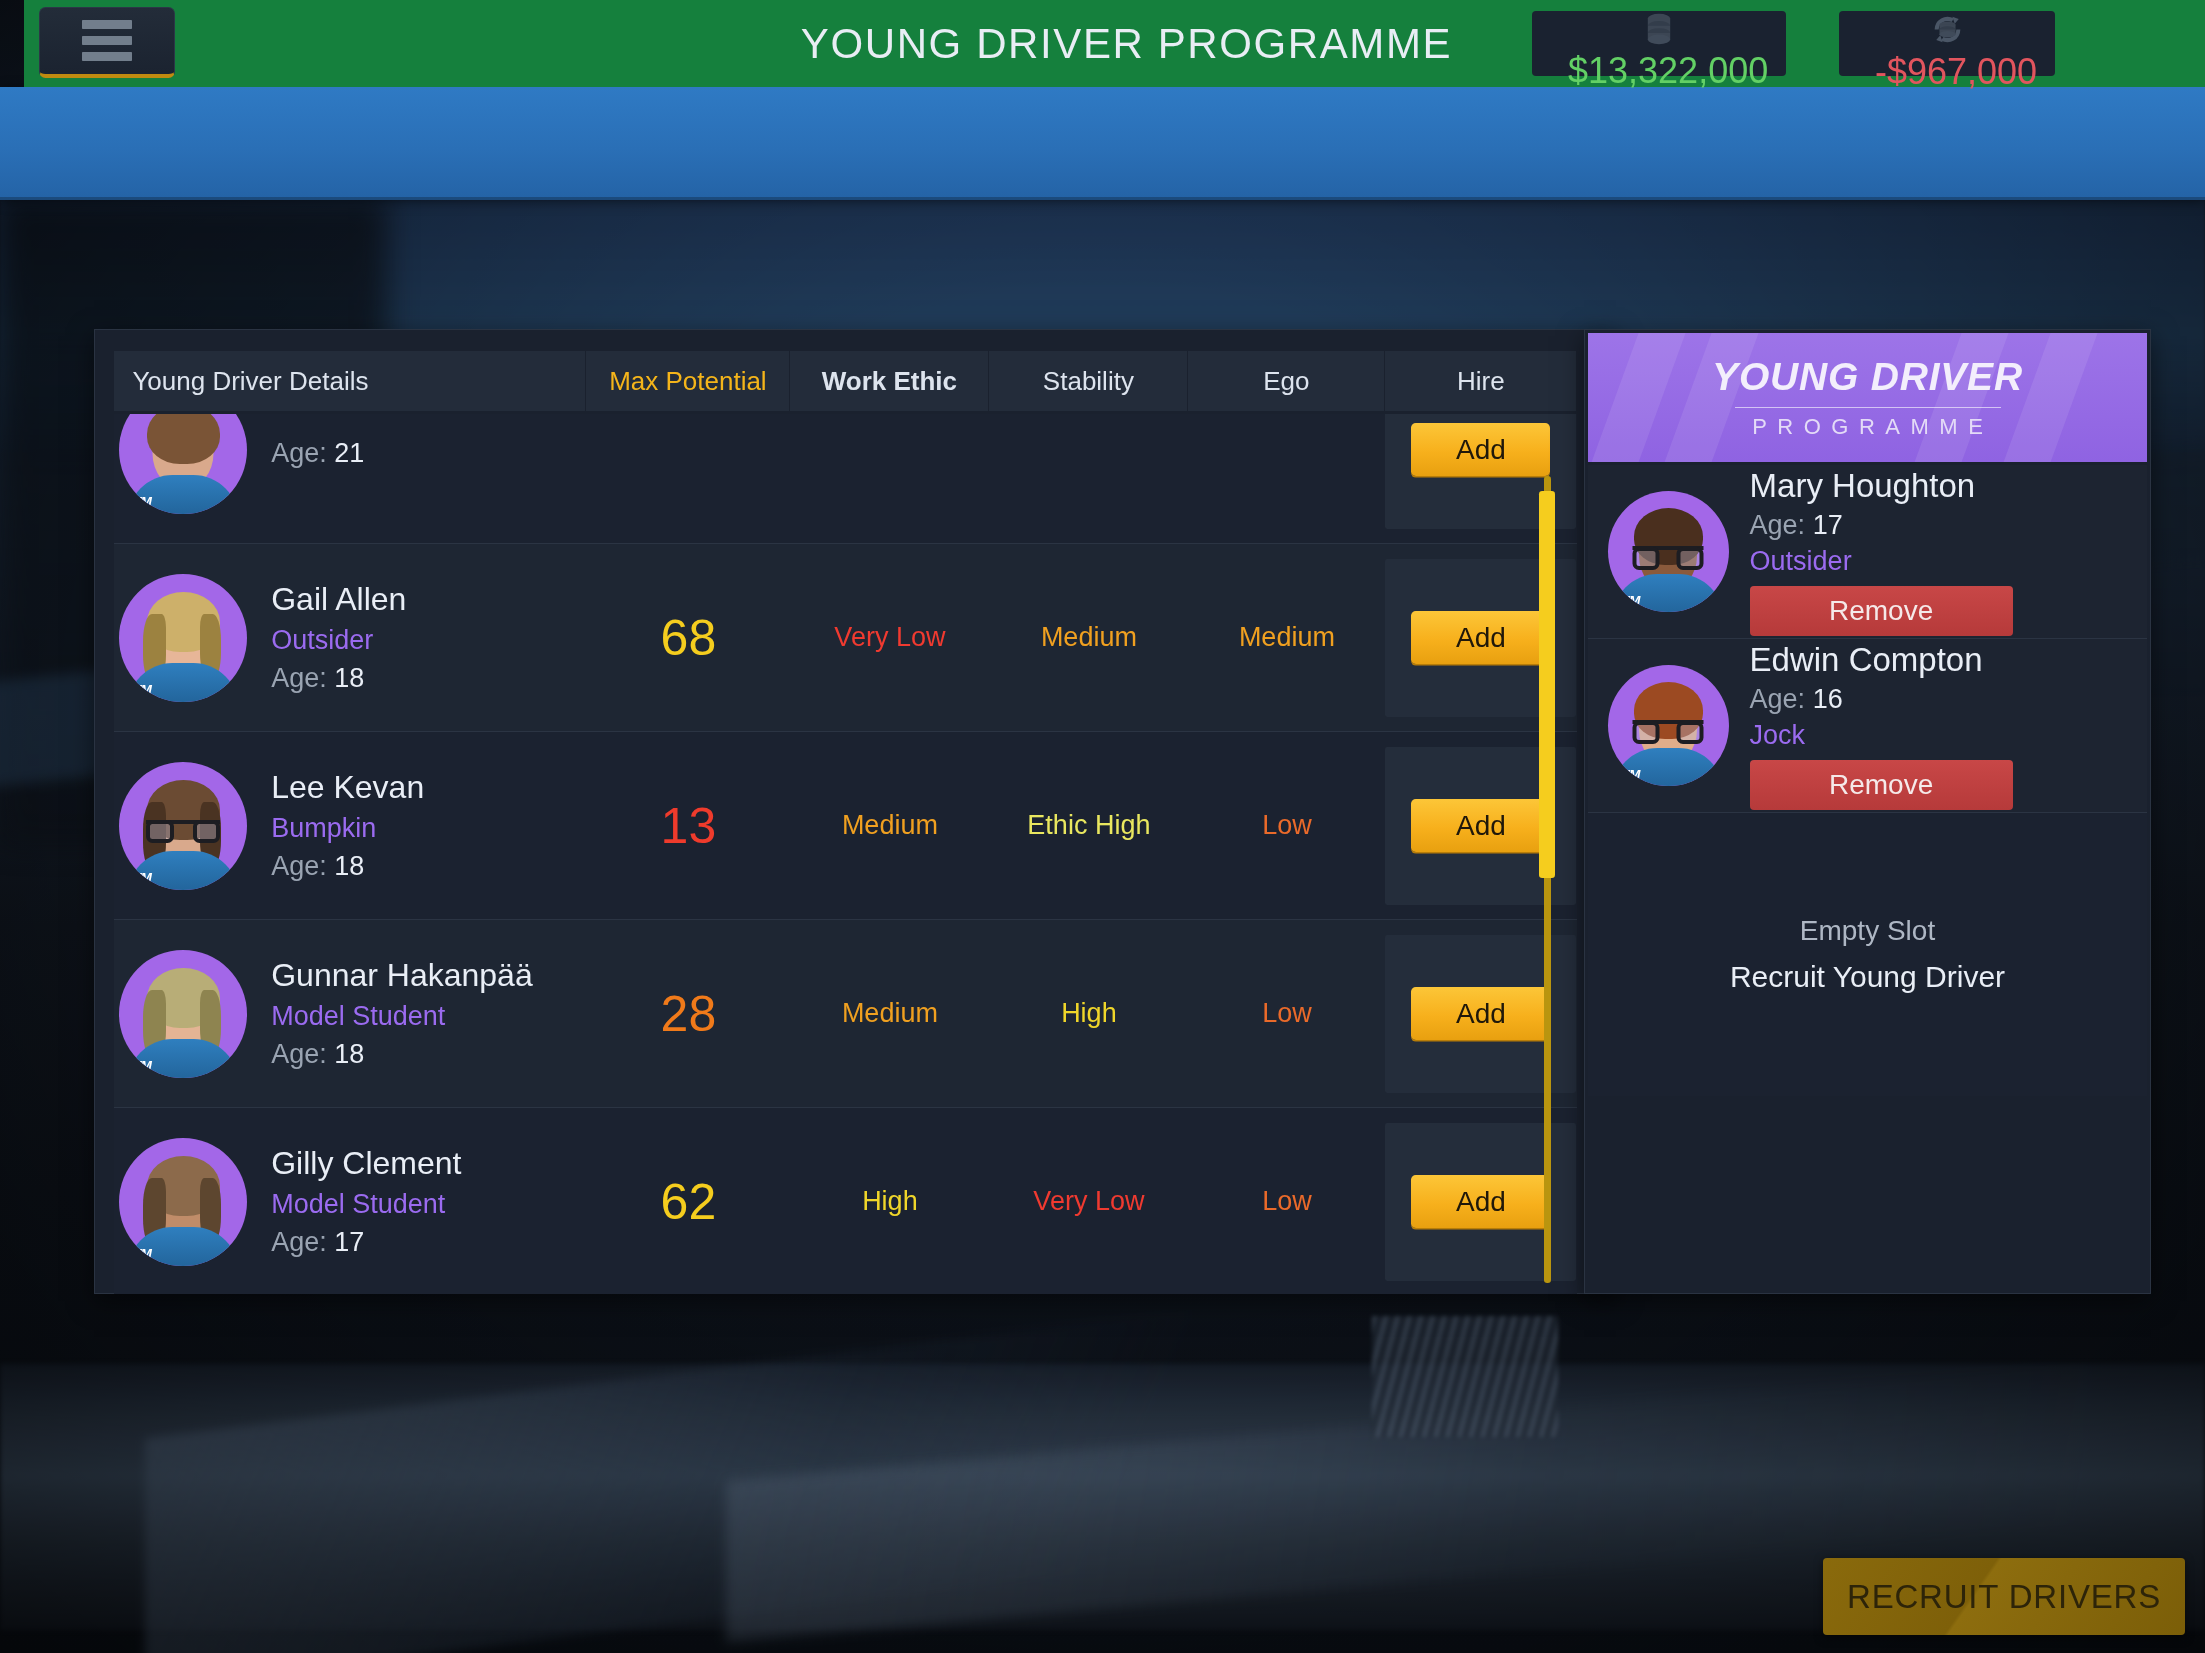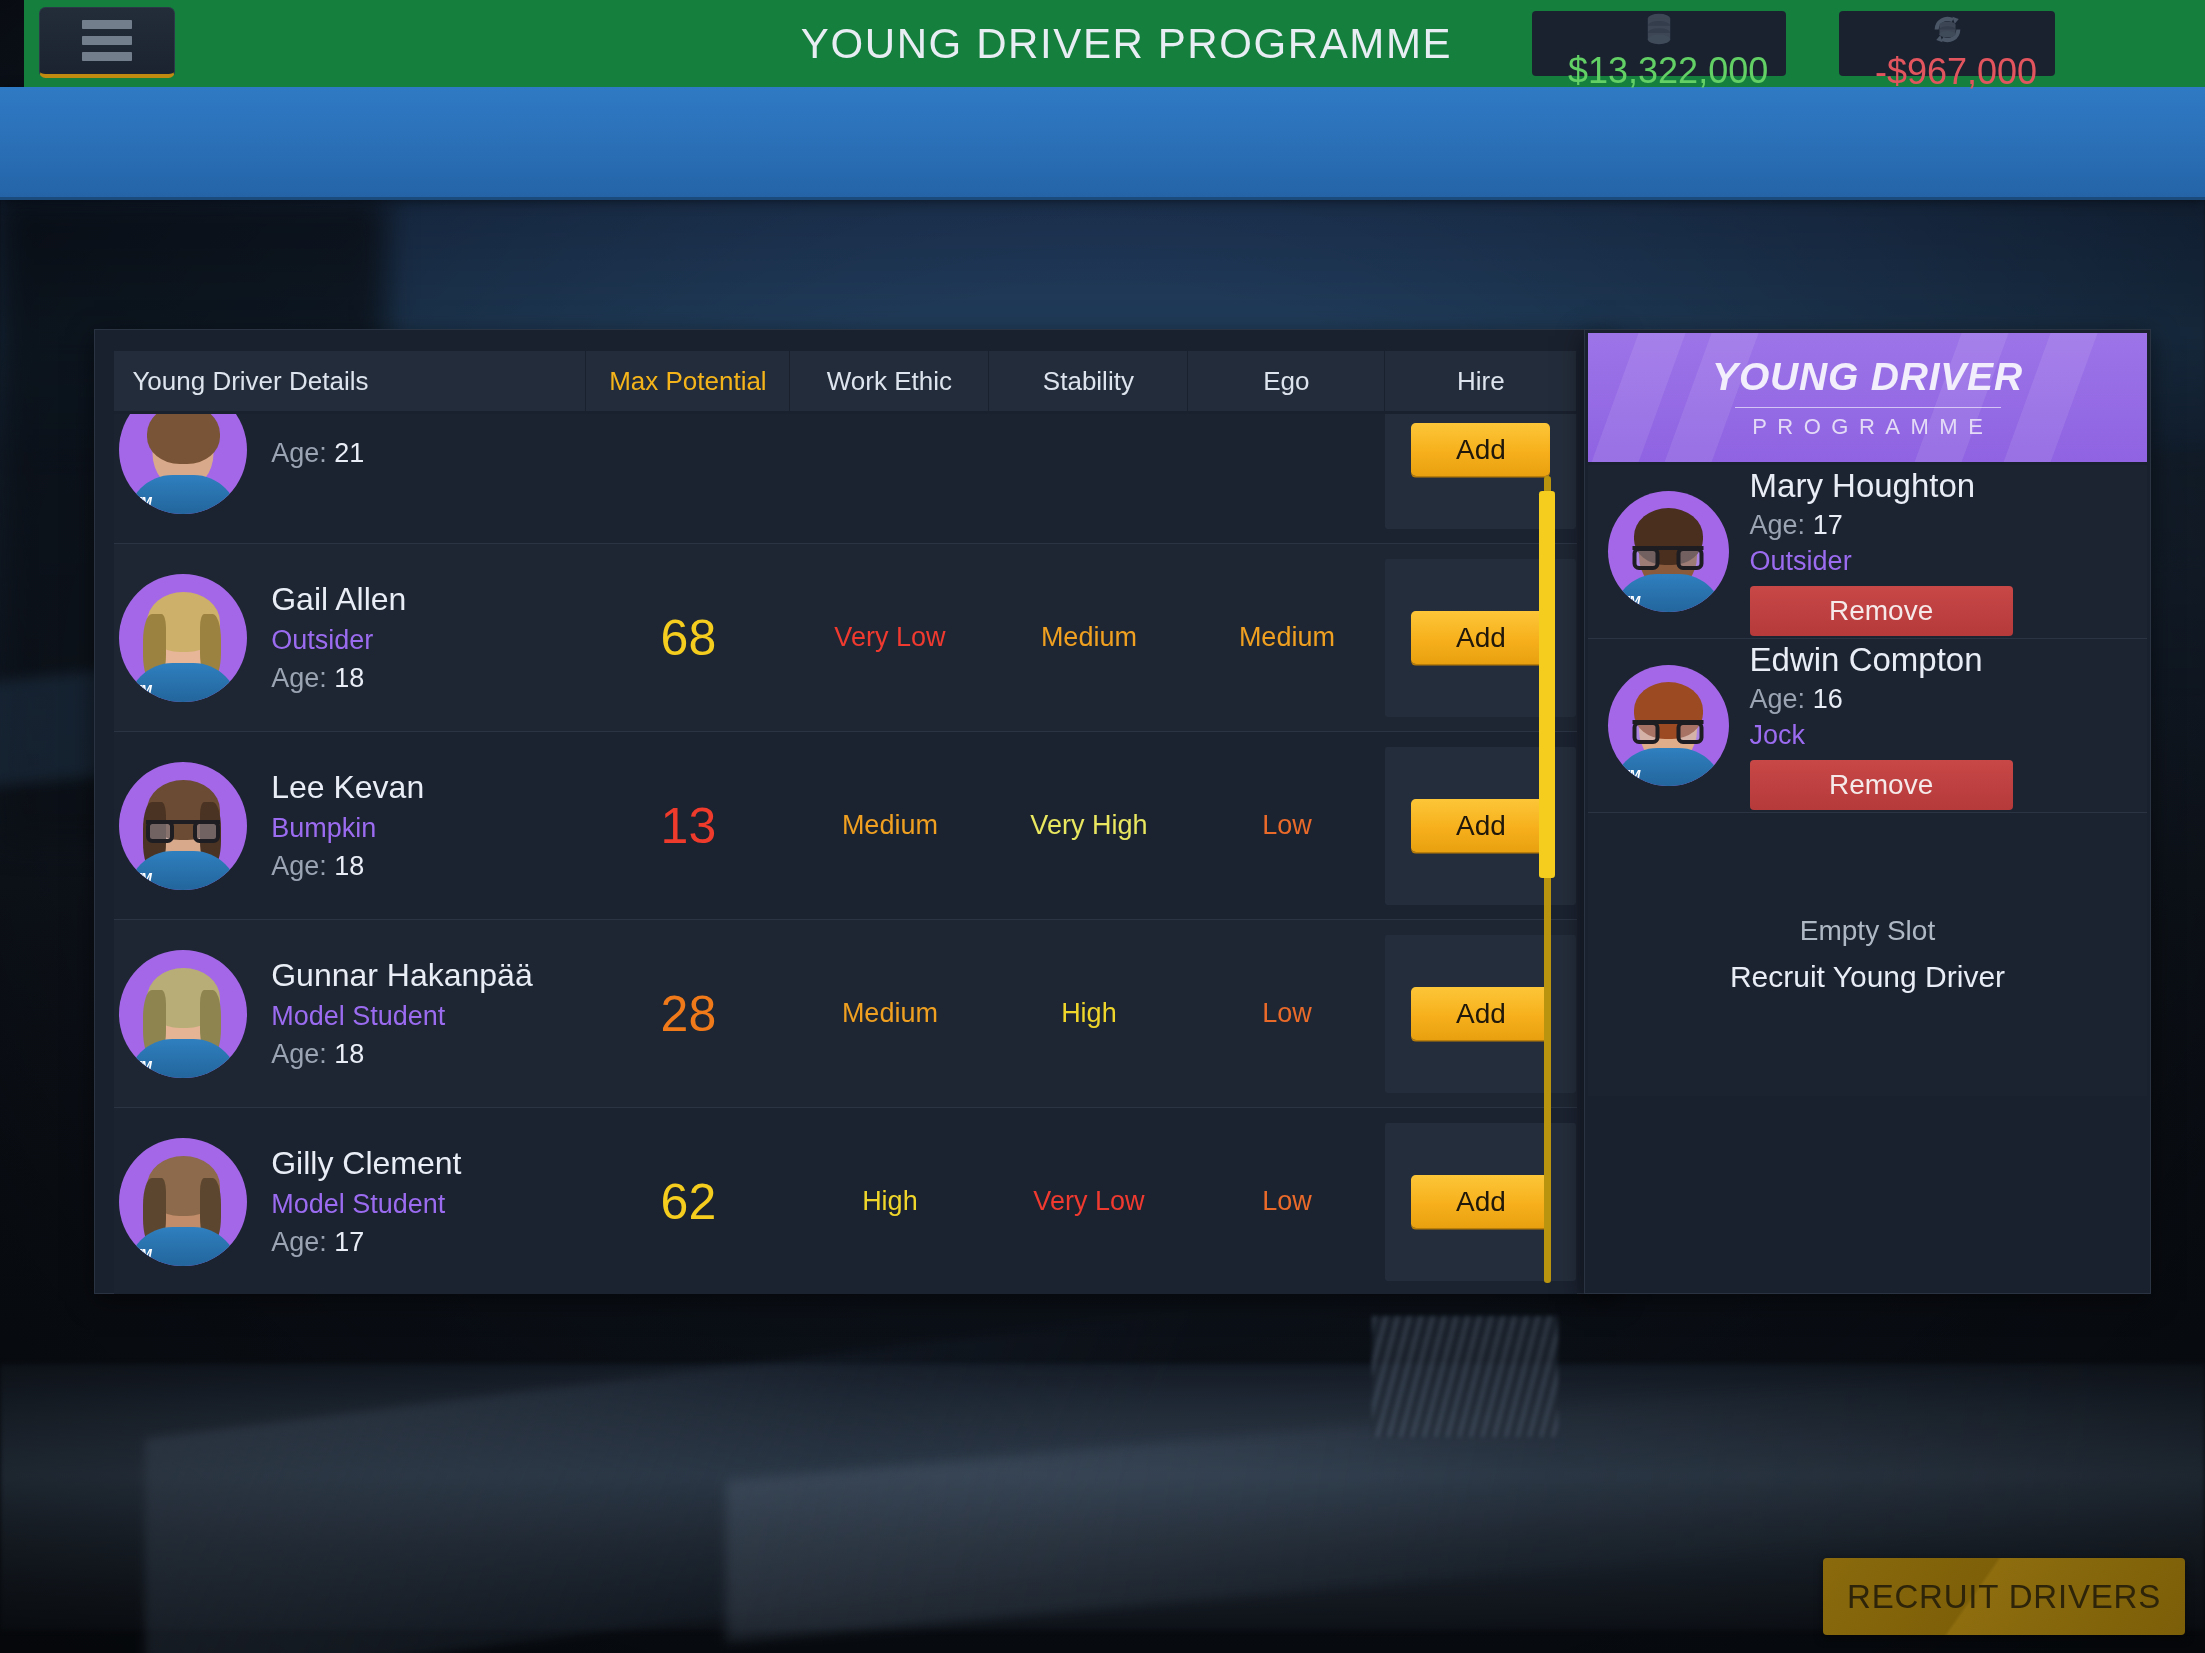--- a/index.html
+++ b/index.html
@@ -53,21 +53,21 @@
   #blue-strip:after{content:"";position:absolute;left:0;right:0;bottom:0;height:3.2px;background:rgba(0,0,0,.25);}
 
   
   #list-panel{position:absolute;left:50px;top:329px;width:1522px;height:965px;z-index:25;
     background:#1a212e;border:0.8px solid #2a3342;box-sizing:border-box;box-shadow:0 6.5px 24px rgba(0,0,0,.5);margin-left:44px;}
   #col-head{position:absolute;left:19.4px;top:21px;width:1463px;height:60px;display:flex;}
   #col-head .ch{background:#232c3a;border-right:1.6px solid #1a212e;display:flex;align-items:center;
     color:#dde4ee;font-size:26px;box-sizing:border-box;}
   #col-head .ch.c0{width:472px;padding-left:18px;}
   #col-head .ch.c1{width:204px;justify-content:center;color:#f5b51a;}
-  #col-head .ch.c2{width:199px;justify-content:center;}
+  #col-head .ch.c2{width:199px;justify-content:center;font-weight:bold;}
   #col-head .ch.c3{width:199px;justify-content:center;}
   #col-head .ch.c4{width:197px;justify-content:center;}
   #col-head .ch.c5{width:191px;justify-content:center;border-right:none;}
 
   #rows-clip{position:absolute;left:19.4px;top:84px;width:1463px;height:880px;overflow:hidden;}
   #rows{position:absolute;left:0;top:-58px;width:1463px;}
   .row{position:relative;height:187px;display:flex;align-items:center;border-bottom:0.8px solid #2b3443;
     background:#1b2230;}
   .row.alt{background:#1e2633;}
   .r-details{width:472px;display:flex;align-items:center;padding-left:4.8px;box-sizing:border-box;}
@@ -267,21 +267,21 @@
               <div class="logo">VM</div>
             </div>
             <div>
               <div class="r-name">Lee Kevan</div>
               <div class="r-trait">Bumpkin</div>
               <div class="r-age"><span>Age:</span> <b>18</b></div>
             </div>
           </div>
           <div class="r-pot" style="color: rgb(239, 59, 44);">13</div>
           <div class="r-st s2" style="color: rgb(240, 160, 32);">Medium</div>
-          <div class="r-st s3" style="color: rgb(233, 231, 95);">Very High</div>
+          <div class="r-st s3" style="color: rgb(233, 231, 95);">Ethic High</div>
           <div class="r-st s4" style="color: rgb(234, 106, 42);">Low</div>
           <div class="r-hire">
             <button class="add-btn">Add</button>
           </div>
         </div>
         <div class="row alt">
           <div class="r-details">
             <div class="avatar" style="width: 128px; height: 128px;">
               <div class="face" style="top:29px;width:61px;height:74px;background:#e4b494;"></div>
               <div class="hair" style="left:27.4px;top:18px;width:73px;height:60px;background:#b8ad77;"></div>

